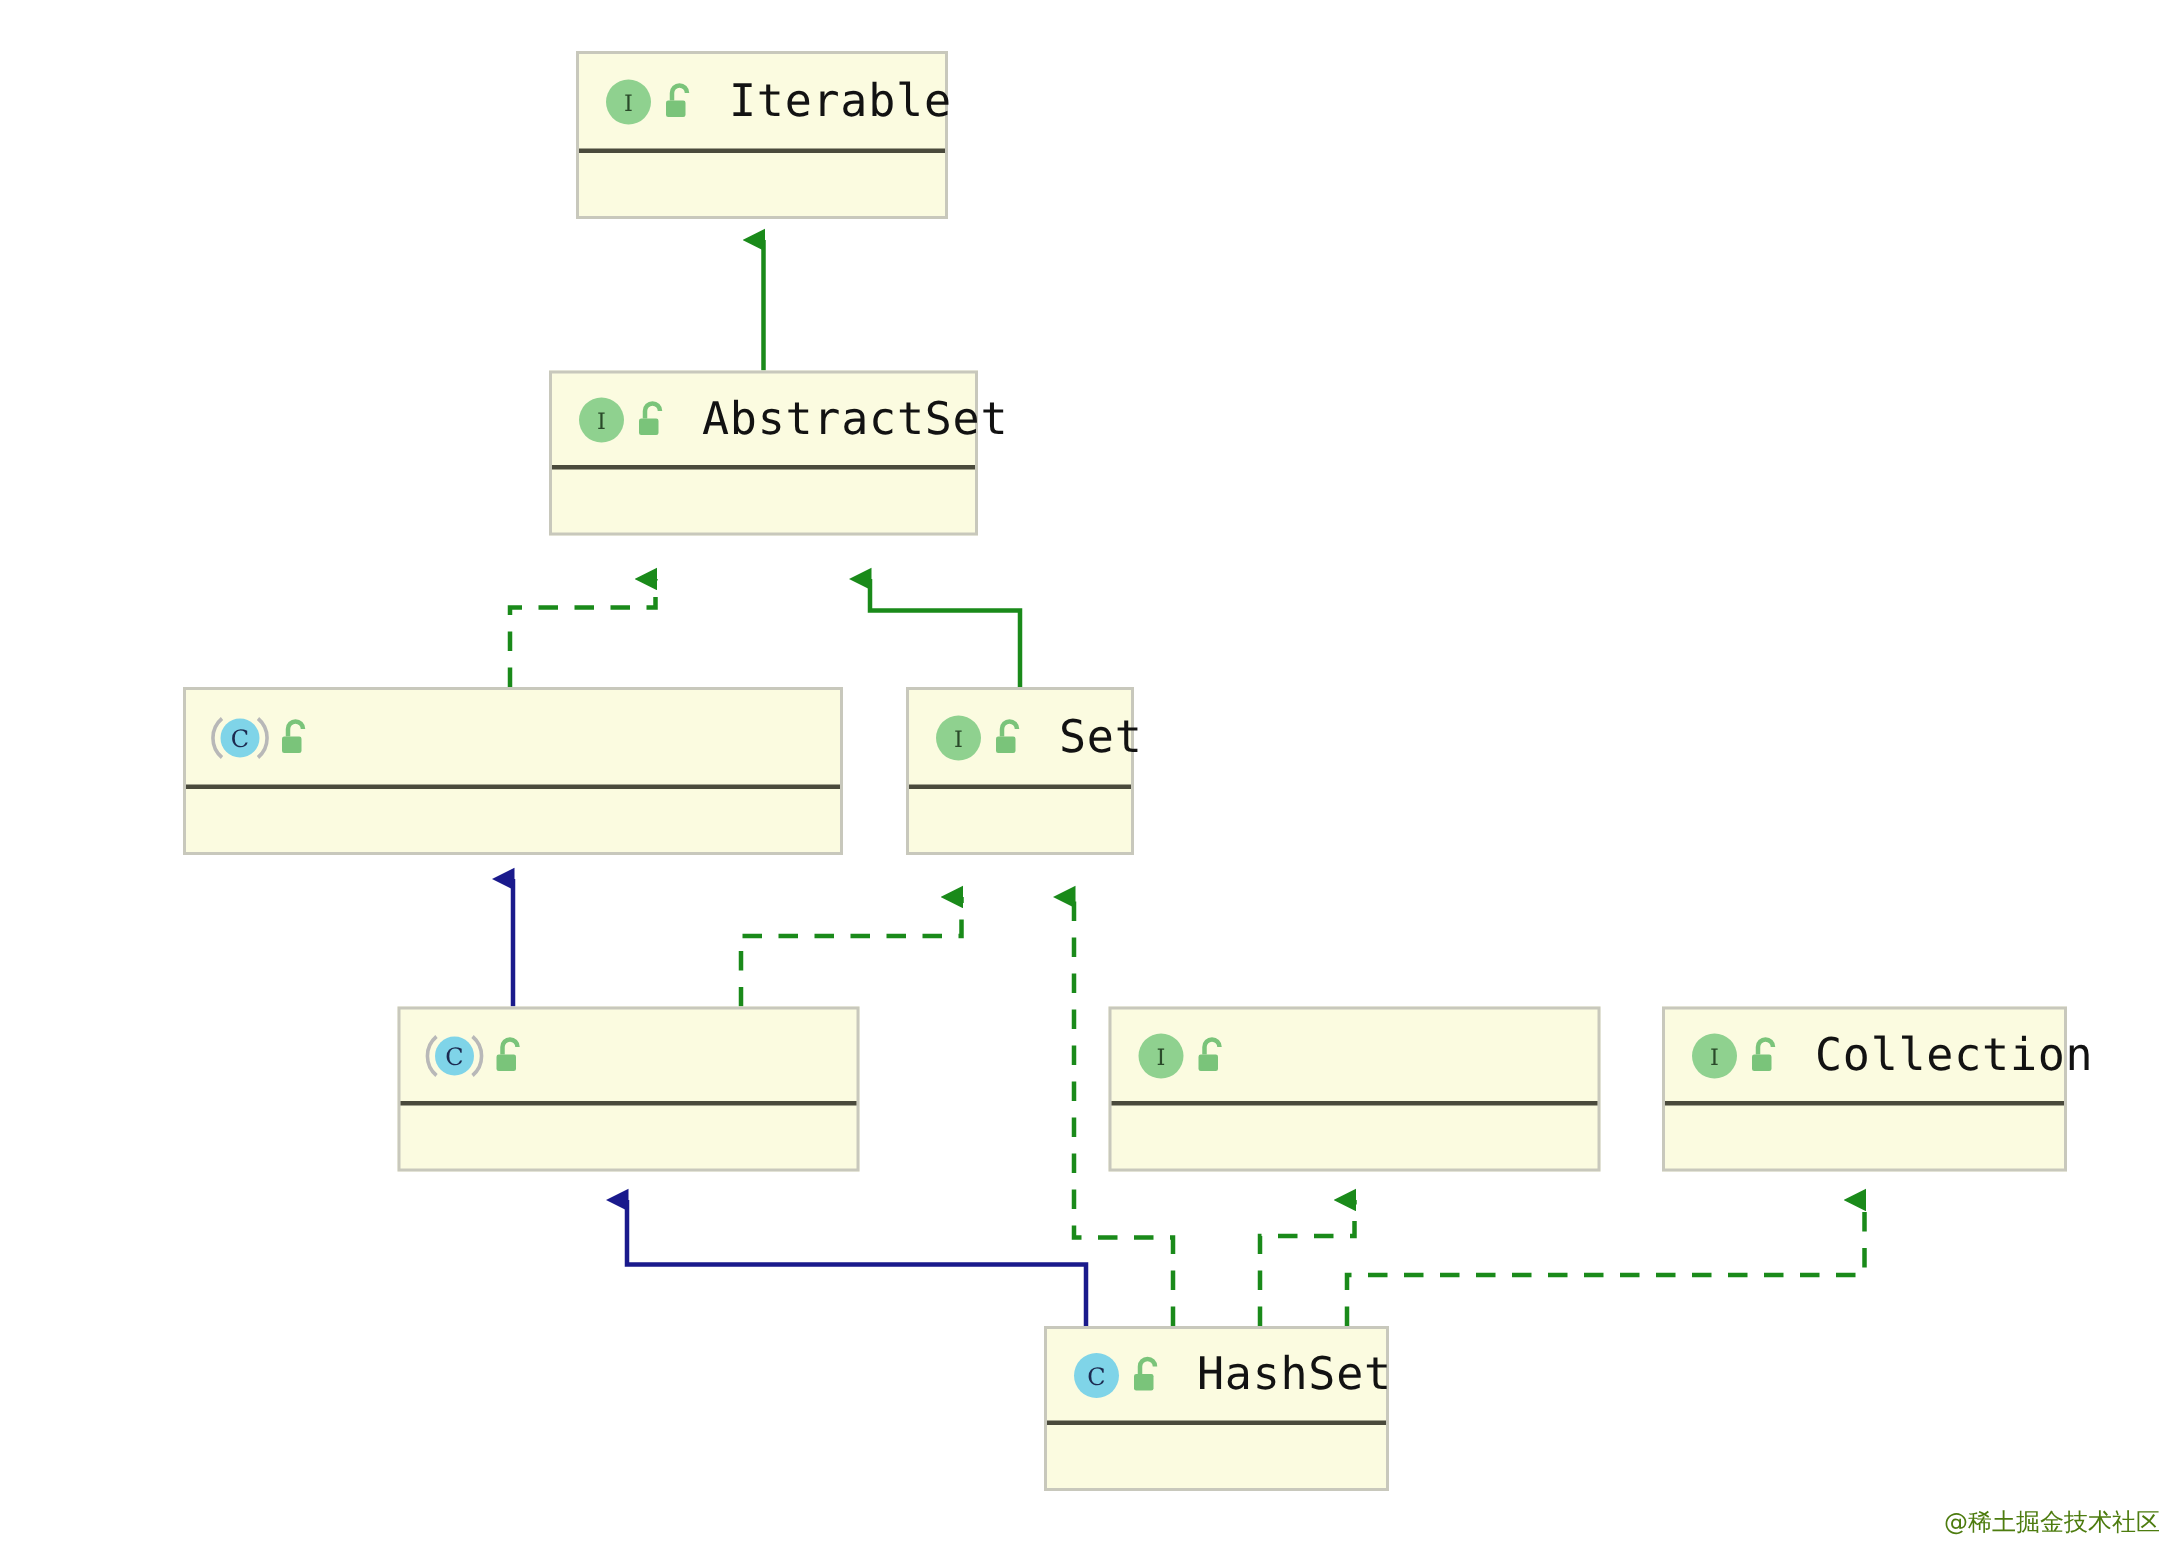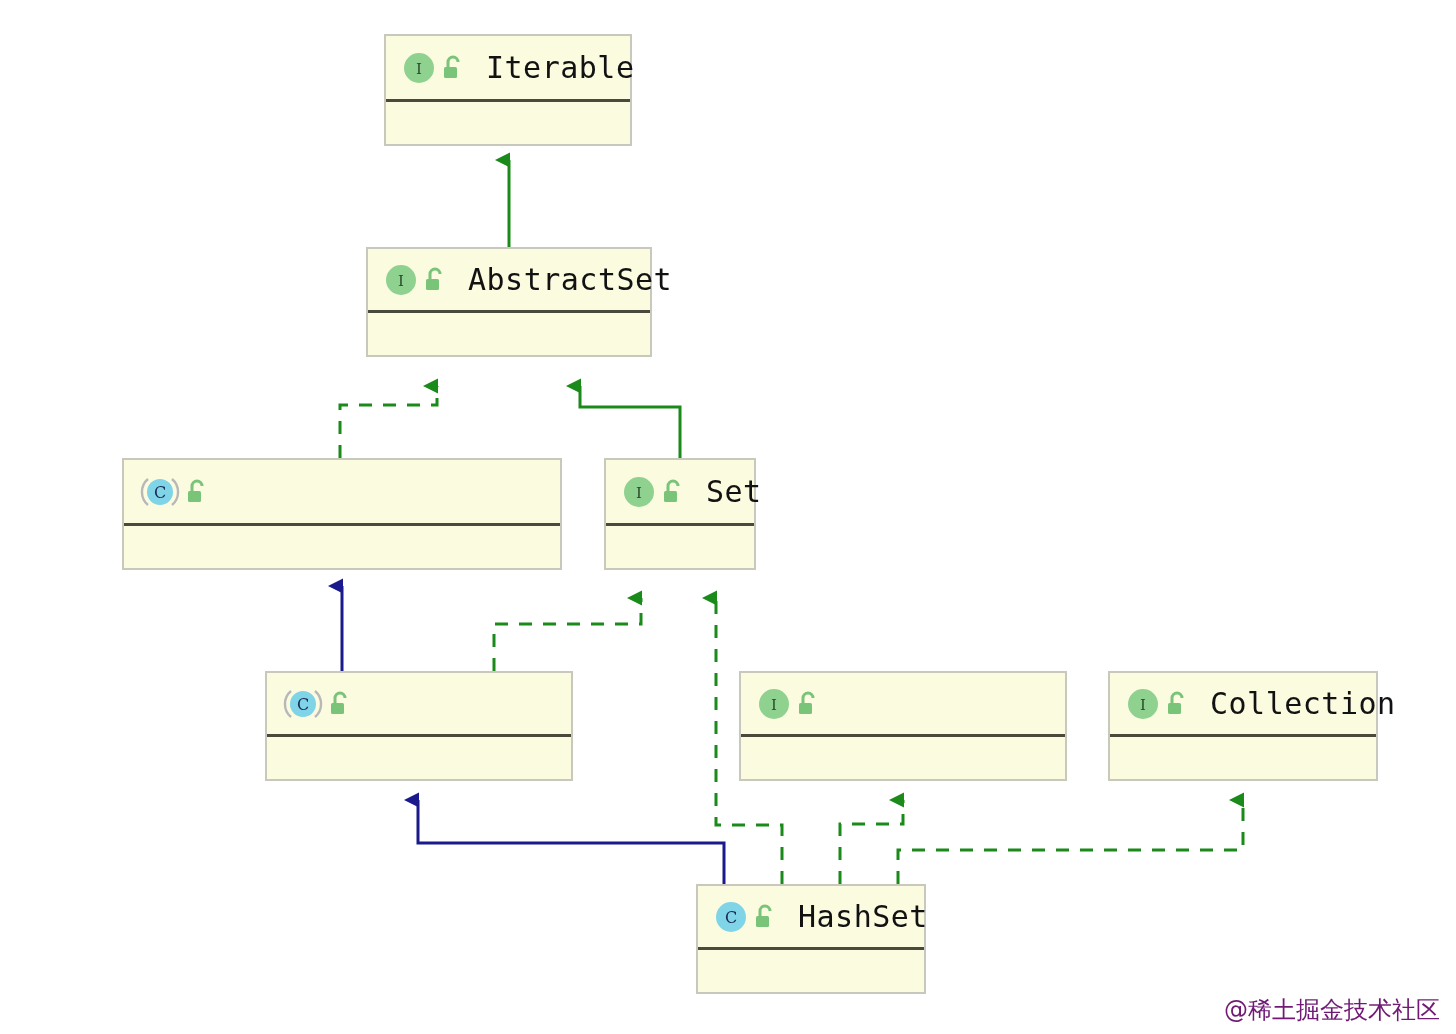--- a/index.html
+++ b/index.html
@@ -66,22 +66,22 @@
     letter-spacing: 0.5px;
     margin-left: 22px;
     line-height: 1;
     text-align: right;
   }
   #watermark {
     position: absolute;
     right: 16px;
     bottom: 8px;
     font-family: "DejaVu Sans", sans-serif;
-    font-size: 24px;
-    color: #701a75;
+    font-size: 16px;
+    color: #4d7c0f;
     white-space: nowrap;
     z-index: 4;
   }
 </style>
 </head>
 <body>
 
 <div id="diagram-canvas">
 
   <svg id="edge-layer" width="1456" height="1034" viewBox="0 0 1456 1034" xmlns="http://www.w3.org/2000/svg">

